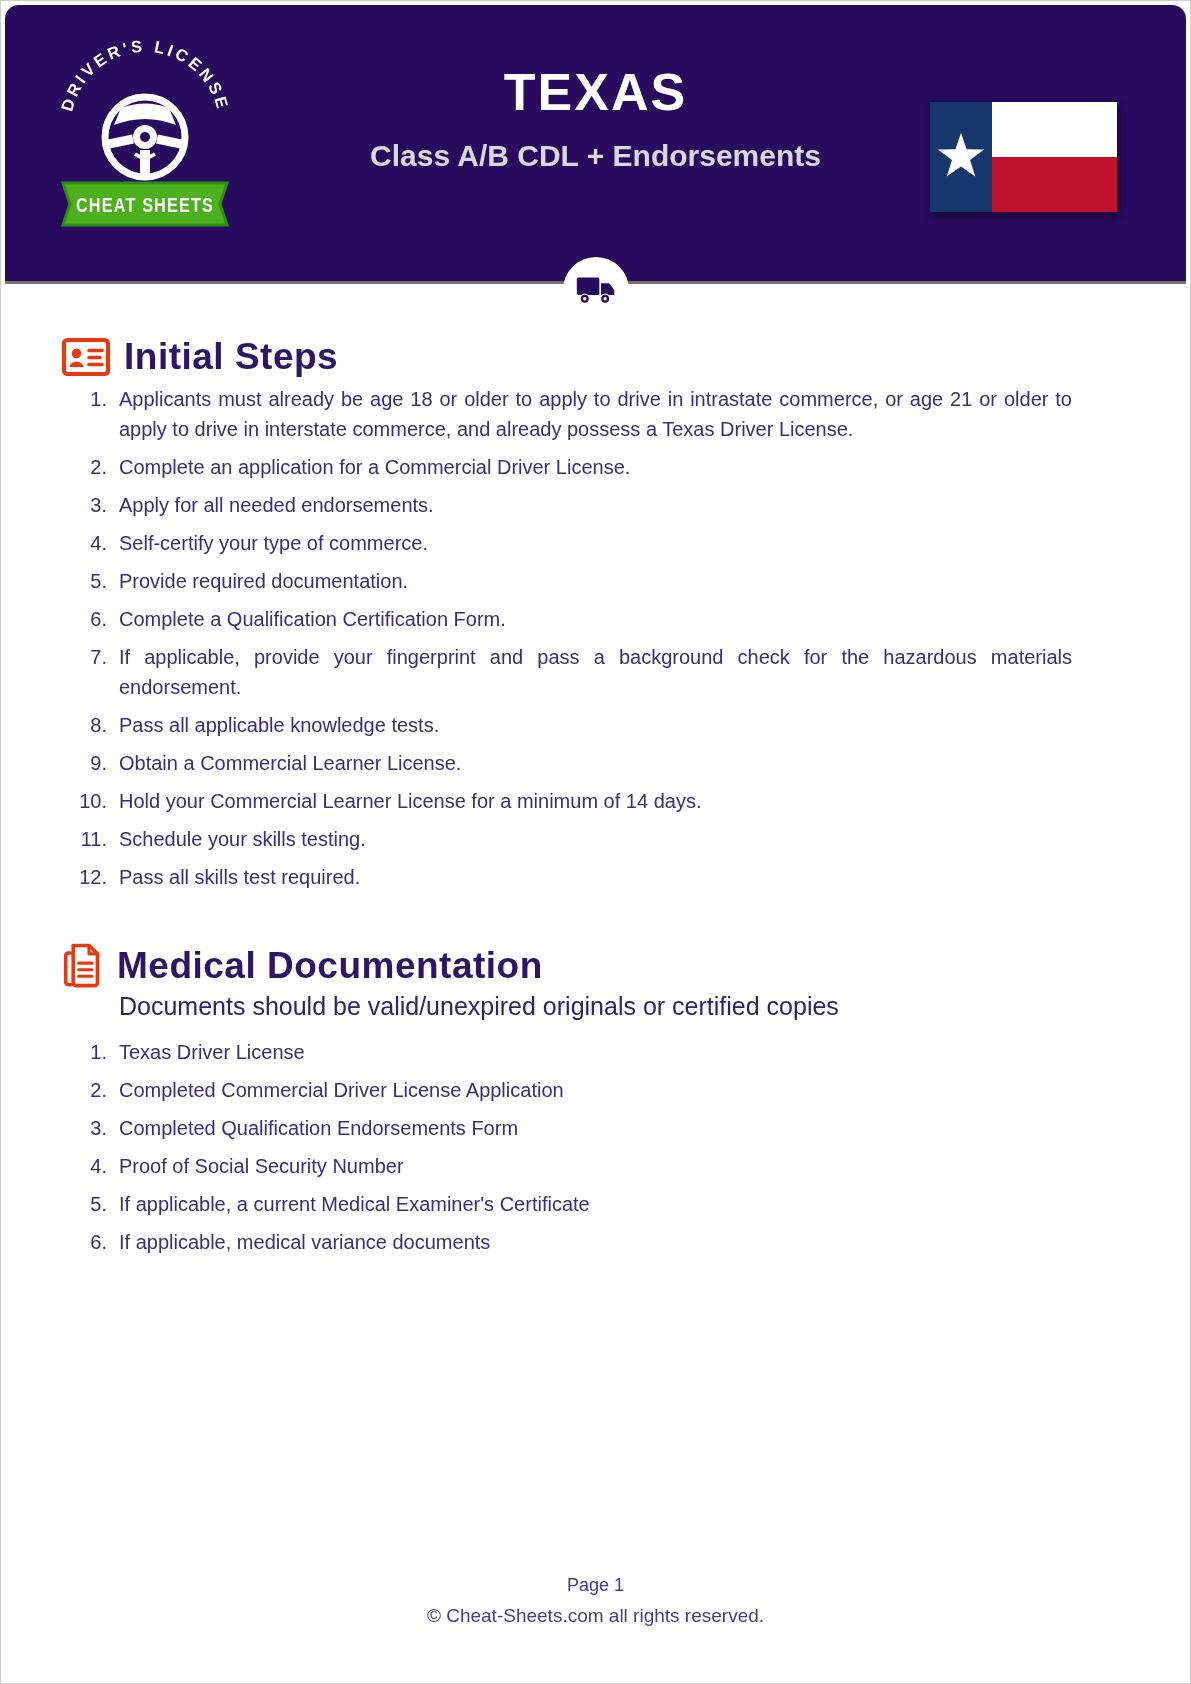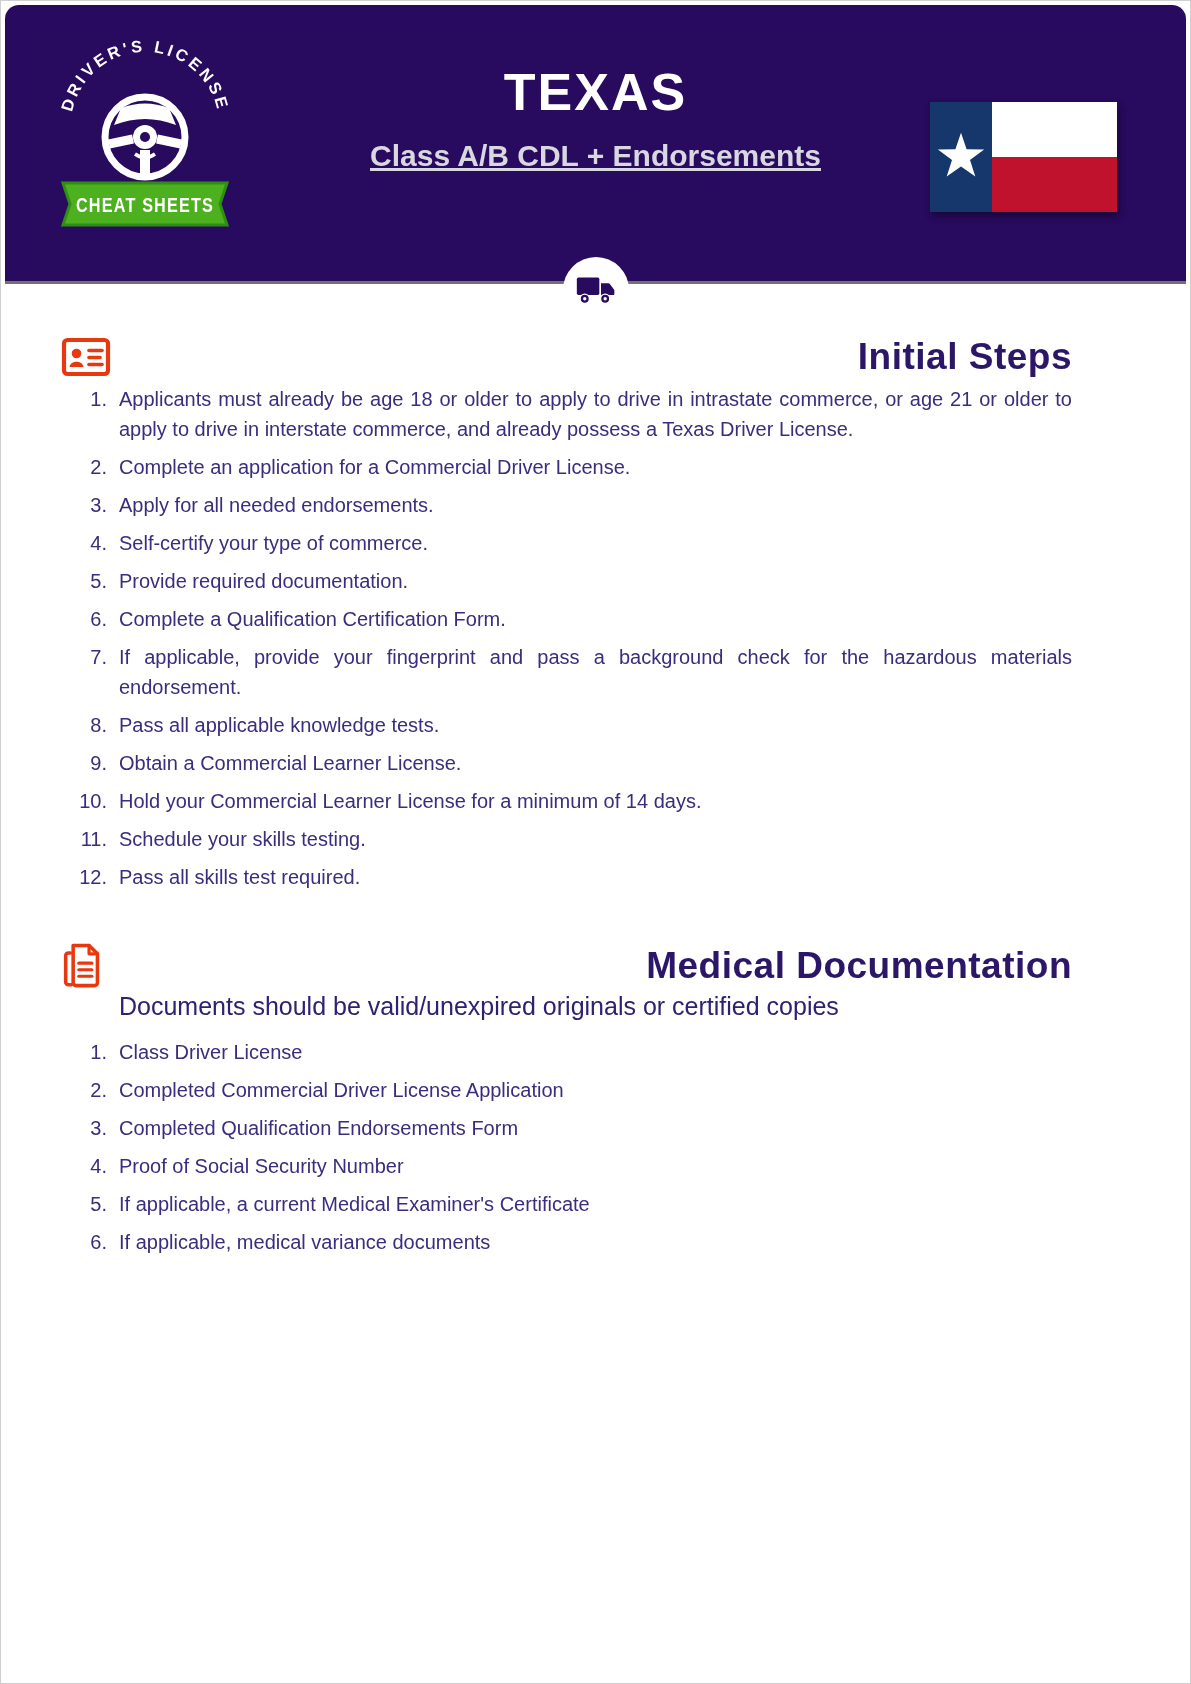--- a/index.html
+++ b/index.html
@@ -34,41 +34,41 @@
   .title-block{
     position:absolute;left:0;top:61px;width:100%;text-align:center;color:#fff;
   }
   .state-title{
     font-size:52px;font-weight:800;letter-spacing:2px;line-height:1;color:#ffffff;
   }
   .subtitle{
     margin-top:16px;font-size:31px;font-weight:700;color:var(--light-text);
   }
   .class-line{
-    margin-top:21px;font-size:30px;font-weight:700;color:var(--light-text);text-decoration:underline;
+    margin-top:21px;font-size:30px;font-weight:700;color:var(--light-text);
   }
   .flag{
     position:absolute;left:925px;top:97px;width:187px;height:110px;display:flex;
     box-shadow:2px 4px 7px rgba(0,0,0,.4), inset 2px 2px 2px rgba(255,255,255,.45);
   }
   .flag .pole{width:62px;height:100%;background:var(--flag-blue);display:flex;align-items:center;justify-content:center;}
   .flag .stripes{flex:1;display:flex;flex-direction:column;}
   .flag .stripes .white{flex:1;background:#ffffff;}
   .flag .stripes .red{flex:1;background:var(--flag-red);}
   .truck-badge{
     position:absolute;left:50%;top:252px;transform:translateX(-50%);
     width:66px;height:66px;border-radius:50%;background:#ffffff;z-index:3;
     display:flex;align-items:center;justify-content:center;
   }
   
   .main{position:relative;}
   .section{margin:0 118px 0 60px;}
   .section-1{margin-top:50px;}
   .section-2{margin-top:48px;}
-  .section-head{display:flex;align-items:center;gap:13px;justify-content:space-between;}
+  .section-head{display:flex;align-items:center;gap:13px;}
   .section-title{
     font-size:37px;font-weight:800;color:var(--heading-text);letter-spacing:.5px;
   }
   .section-subtitle{
     margin-left:58px;font-size:25px;font-weight:500;color:var(--subtitle-text);
   }
   ol.steps{
     list-style:none;counter-reset:step;margin-top:4px;padding-left:58px;
     color:var(--body-text);font-size:20px;line-height:30px;
   }
@@ -188,24 +188,28 @@
           <path d="M13,5 h17 l9,9 v31 a3,3 0 0 1 -3,3 H16 a3,3 0 0 1 -3,-3 z" fill="#ffffff" stroke="var(--accent-red)" stroke-width="3.8" stroke-linejoin="round"></path>
           <path class="icon-stroke" d="M30,5 v9 h9" stroke-width="3.4"></path>
           <line class="icon-stroke" x1="19" y1="24" x2="33" y2="24" stroke-width="3.4"></line>
           <line class="icon-stroke" x1="19" y1="31" x2="33" y2="31" stroke-width="3.4"></line>
           <line class="icon-stroke" x1="19" y1="38" x2="33" y2="38" stroke-width="3.4"></line>
         </svg>
         <div class="section-title">Medical Documentation</div>
       </div>
       <div class="section-subtitle">Documents should be valid/unexpired originals or certified copies</div>
       <ol class="steps">
-        <li>Class Driver License</li>
+        <li>Texas Driver License</li>
         <li>Completed Commercial Driver License Application</li>
         <li>Completed Qualification Endorsements Form</li>
         <li>Proof of Social Security Number</li>
         <li>If applicable, a current Medical Examiner's Certificate</li>
         <li>If applicable, medical variance documents</li>
       </ol>
     </div>
   </div>
 
+  <div class="footer">
+    <div class="page-number">Page 1</div>
+    <div class="copyright">©  Cheat-Sheets.com all rights reserved.</div>
+  </div>
 
 </div>
 
 </body></html>

